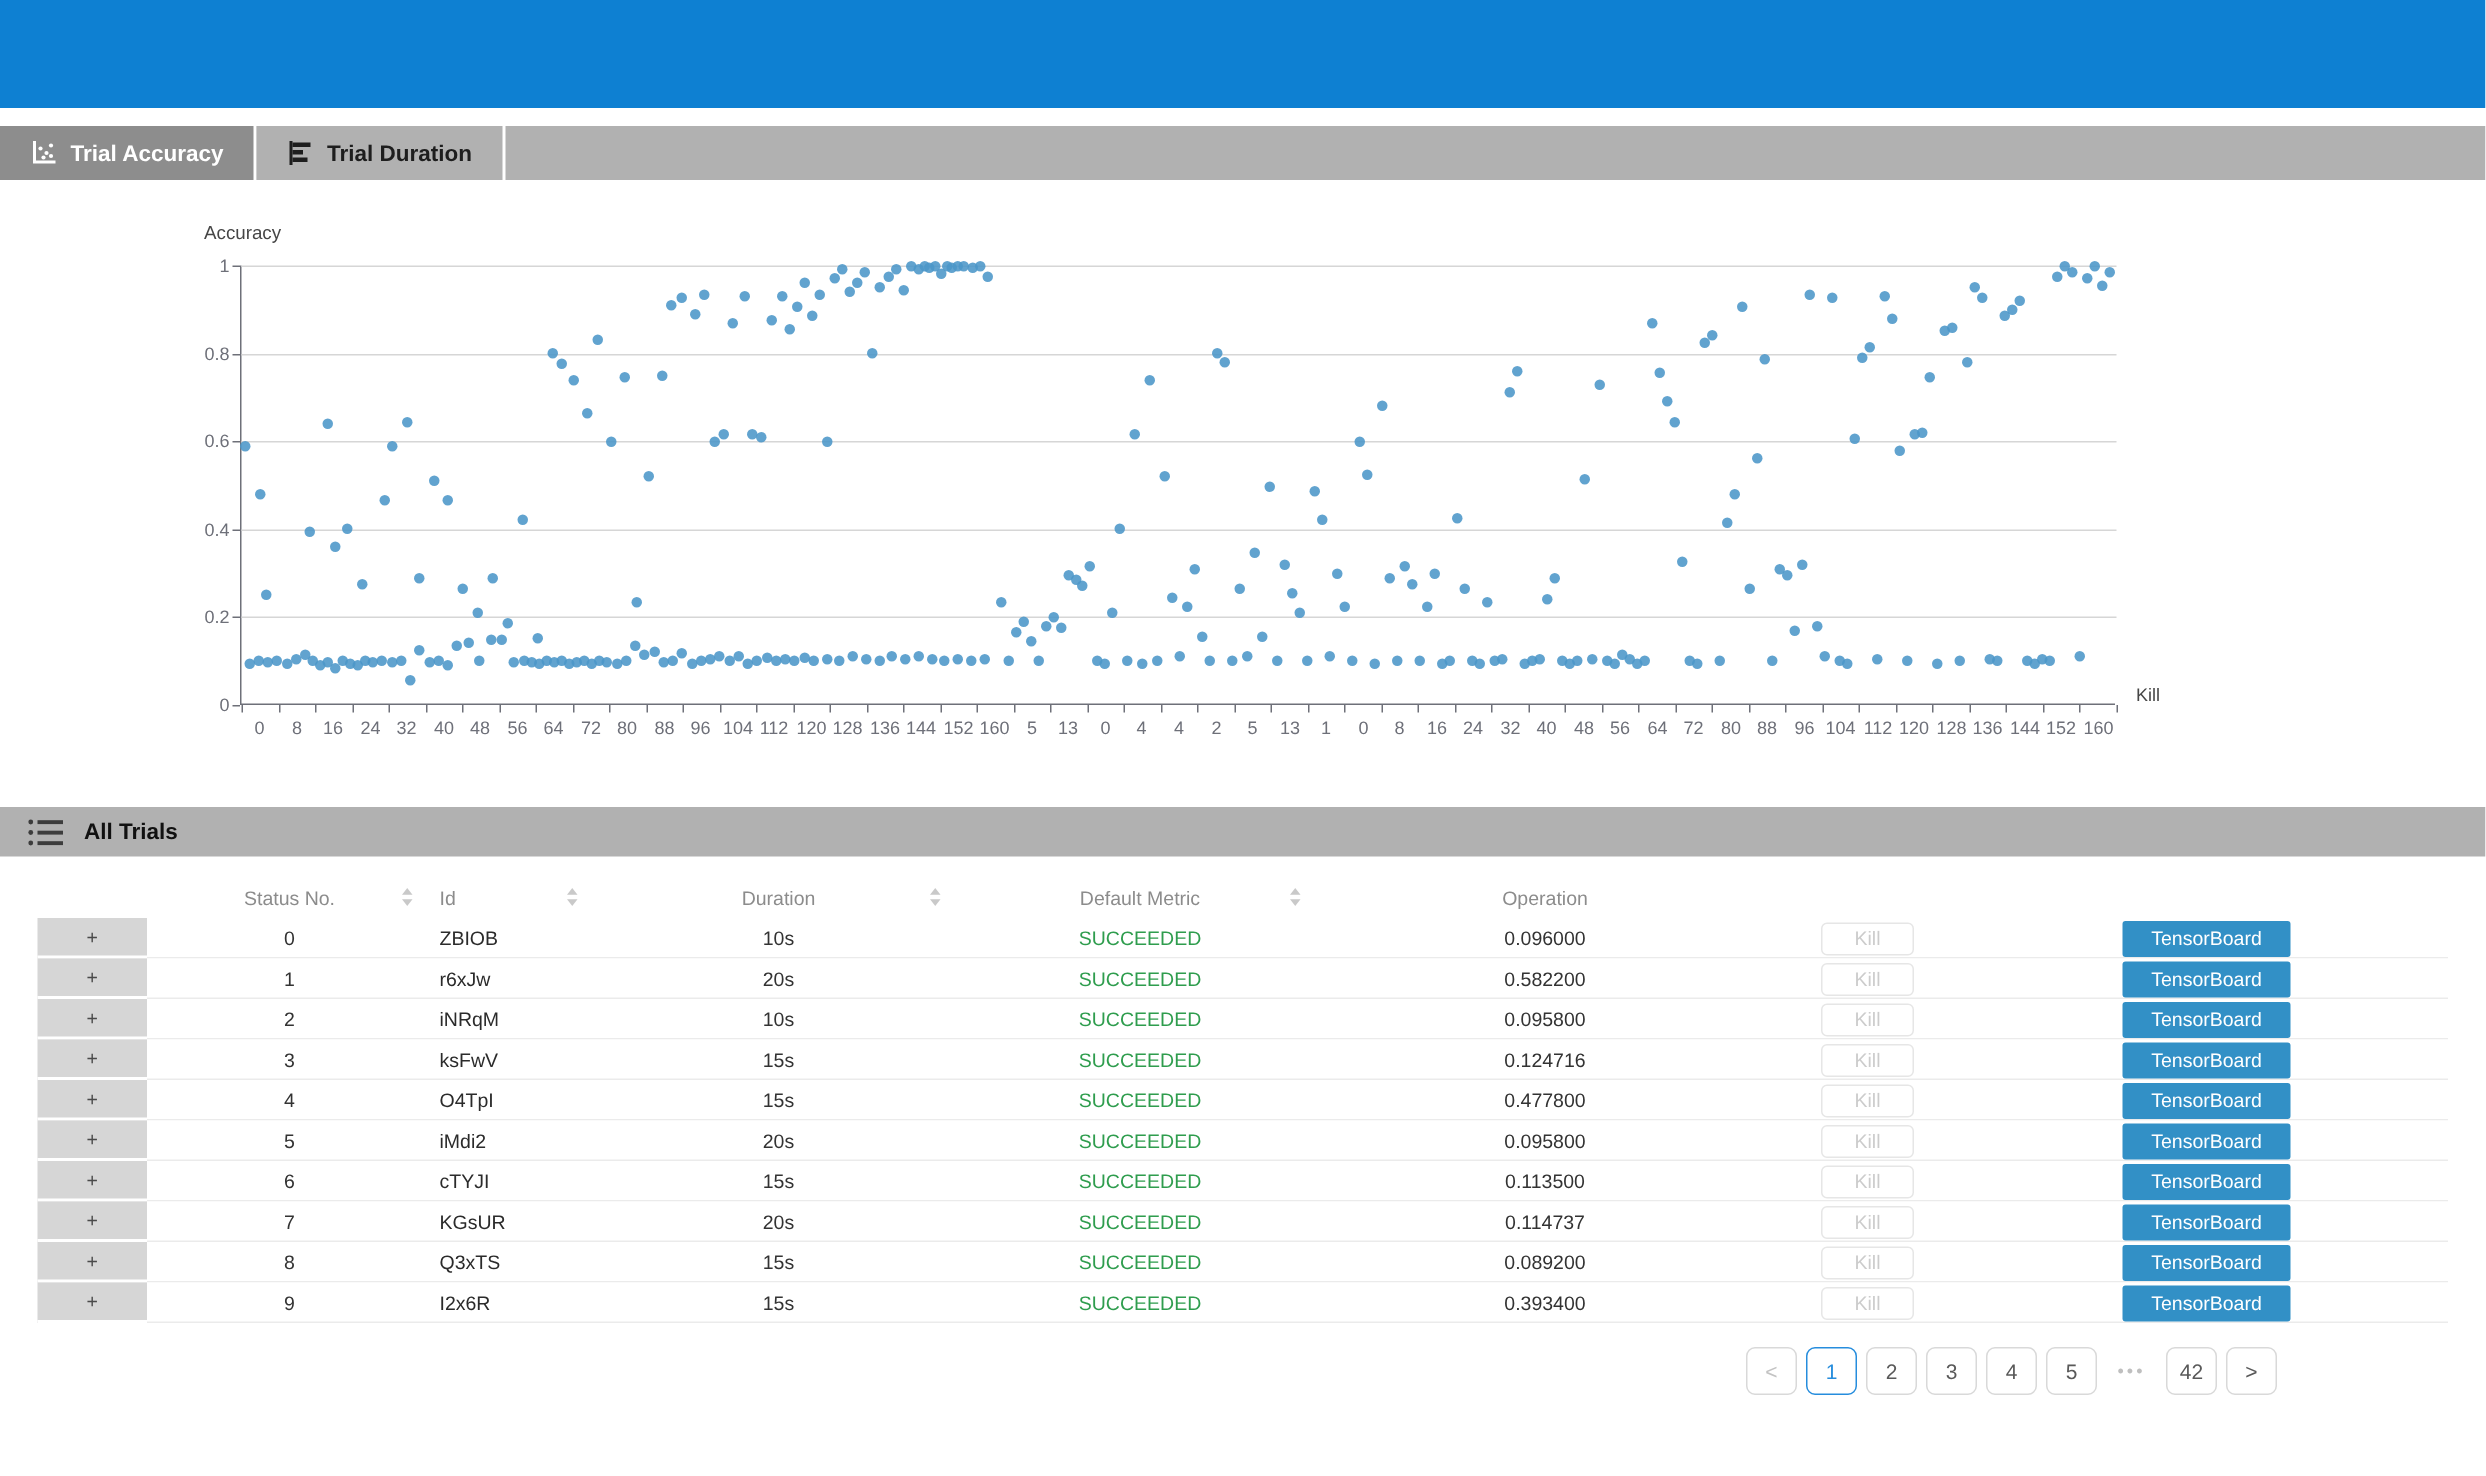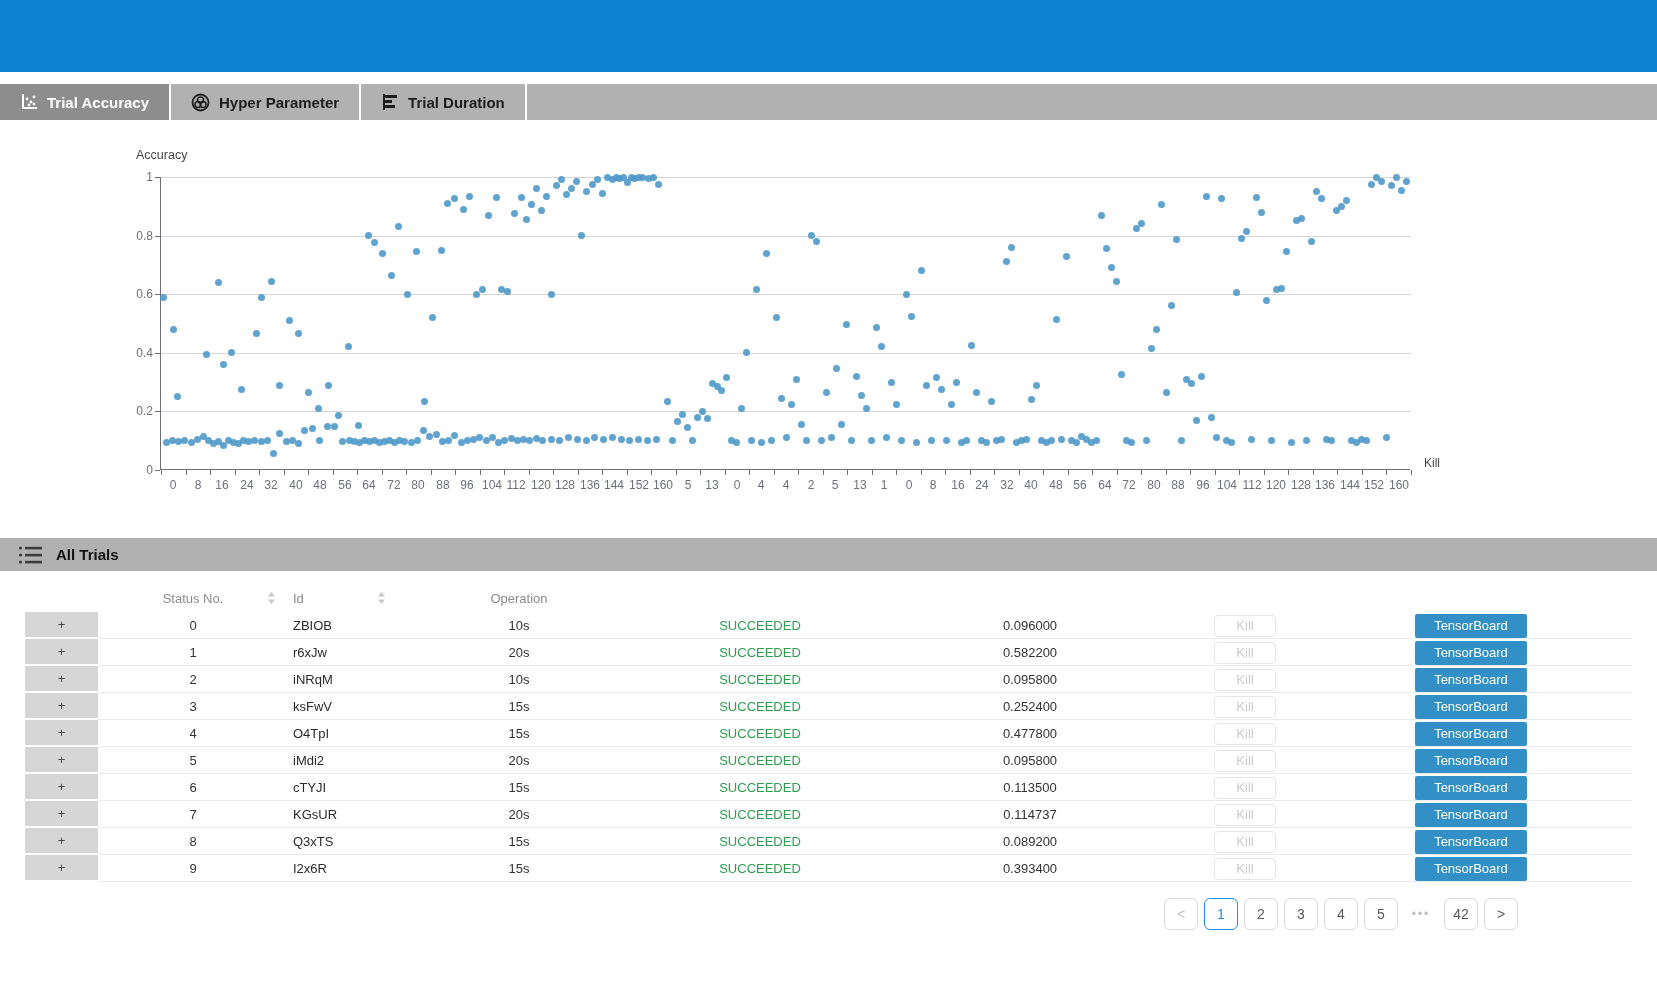--- a/index.html
+++ b/index.html
@@ -83,29 +83,20 @@
   <div class="vtab active">
     <svg width="18" height="18" viewBox="0 0 18 18">
       <path d="M3 1 V15 H17" fill="none" stroke="currentColor" stroke-width="2"></path>
       <circle cx="7" cy="6" r="1.4" fill="currentColor"></circle>
         <circle cx="11" cy="9" r="1.4" fill="currentColor"></circle>
       <circle cx="14" cy="4" r="1.4" fill="currentColor"></circle>
         <circle cx="9" cy="12" r="1.4" fill="currentColor"></circle>
       <circle cx="14" cy="11" r="1.4" fill="currentColor"></circle>
     </svg>
     <span>Trial Accuracy</span>
-  </div>
-  <div class="vtab">
-    <svg width="19" height="19" viewBox="0 0 19 19">
-      <circle cx="9.5" cy="9.5" r="8" fill="none" stroke="currentColor" stroke-width="1.8"></circle>
-      <circle cx="9.5" cy="7" r="3" fill="none" stroke="currentColor" stroke-width="1.5"></circle>
-      <circle cx="7" cy="11.5" r="3" fill="none" stroke="currentColor" stroke-width="1.5"></circle>
-      <circle cx="12" cy="11.5" r="3" fill="none" stroke="currentColor" stroke-width="1.5"></circle>
-    </svg>
-    <span>Hyper Parameter</span>
   </div>
   <div class="vtab">
     <svg width="18" height="18" viewBox="0 0 18 18">
       <path d="M3 1 V17" fill="none" stroke="currentColor" stroke-width="2"></path>
       <rect x="4" y="2" width="12" height="3" fill="currentColor"></rect>
       <rect x="4" y="7" width="7" height="3" fill="currentColor"></rect>
       <rect x="4" y="12" width="10" height="3" fill="currentColor"></rect>
     </svg>
     <span>Trial Duration</span>
   </div>
@@ -562,20 +553,38 @@
     <div class="th left">
       <span>Id</span>
       <span class="sort">
         <svg width="9" height="14" viewBox="0 0 9 14">
             <path d="M4.5 1 L8 5.5 L1 5.5 Z" fill="#c9c9c9"></path>
             <path d="M4.5 13 L1 8.5 L8 8.5 Z" fill="#c9c9c9"></path>
           </svg>
       </span>
     </div>
     <div class="th">
+      <span>Duration</span>
+      <span class="sort">
+        <svg width="9" height="14" viewBox="0 0 9 14">
+            <path d="M4.5 1 L8 5.5 L1 5.5 Z" fill="#c9c9c9"></path>
+            <path d="M4.5 13 L1 8.5 L8 8.5 Z" fill="#c9c9c9"></path>
+          </svg>
+      </span>
+    </div>
+    <div class="th">
+      <span>Default Metric</span>
+      <span class="sort">
+        <svg width="9" height="14" viewBox="0 0 9 14">
+            <path d="M4.5 1 L8 5.5 L1 5.5 Z" fill="#c9c9c9"></path>
+            <path d="M4.5 13 L1 8.5 L8 8.5 Z" fill="#c9c9c9"></path>
+          </svg>
+      </span>
+    </div>
+    <div class="th">
       <span>Operation</span>
     </div>
   </div>
   <div id="table-body">
       <div class="trow">
         <div class="expand-cell">+</div>
         <div class="td">0</div>
         <div class="td left">ZBIOB</div>
         <div class="td">10s</div>
         <div class="td status" style="color: rgb(47, 157, 78);">SUCCEEDED</div>
@@ -602,21 +611,21 @@
         <div class="td">0.095800</div>
         <div class="td"><span class="kill-btn">Kill</span></div>
         <div class="td"><span class="tb-btn" style="background: rgb(50, 144, 198);">TensorBoard</span></div>
       </div>
       <div class="trow">
         <div class="expand-cell">+</div>
         <div class="td">3</div>
         <div class="td left">ksFwV</div>
         <div class="td">15s</div>
         <div class="td status" style="color: rgb(47, 157, 78);">SUCCEEDED</div>
-        <div class="td">0.252400</div>
+        <div class="td">0.124716</div>
         <div class="td"><span class="kill-btn">Kill</span></div>
         <div class="td"><span class="tb-btn" style="background: rgb(50, 144, 198);">TensorBoard</span></div>
       </div>
       <div class="trow">
         <div class="expand-cell">+</div>
         <div class="td">4</div>
         <div class="td left">O4TpI</div>
         <div class="td">15s</div>
         <div class="td status" style="color: rgb(47, 157, 78);">SUCCEEDED</div>
         <div class="td">0.477800</div>

